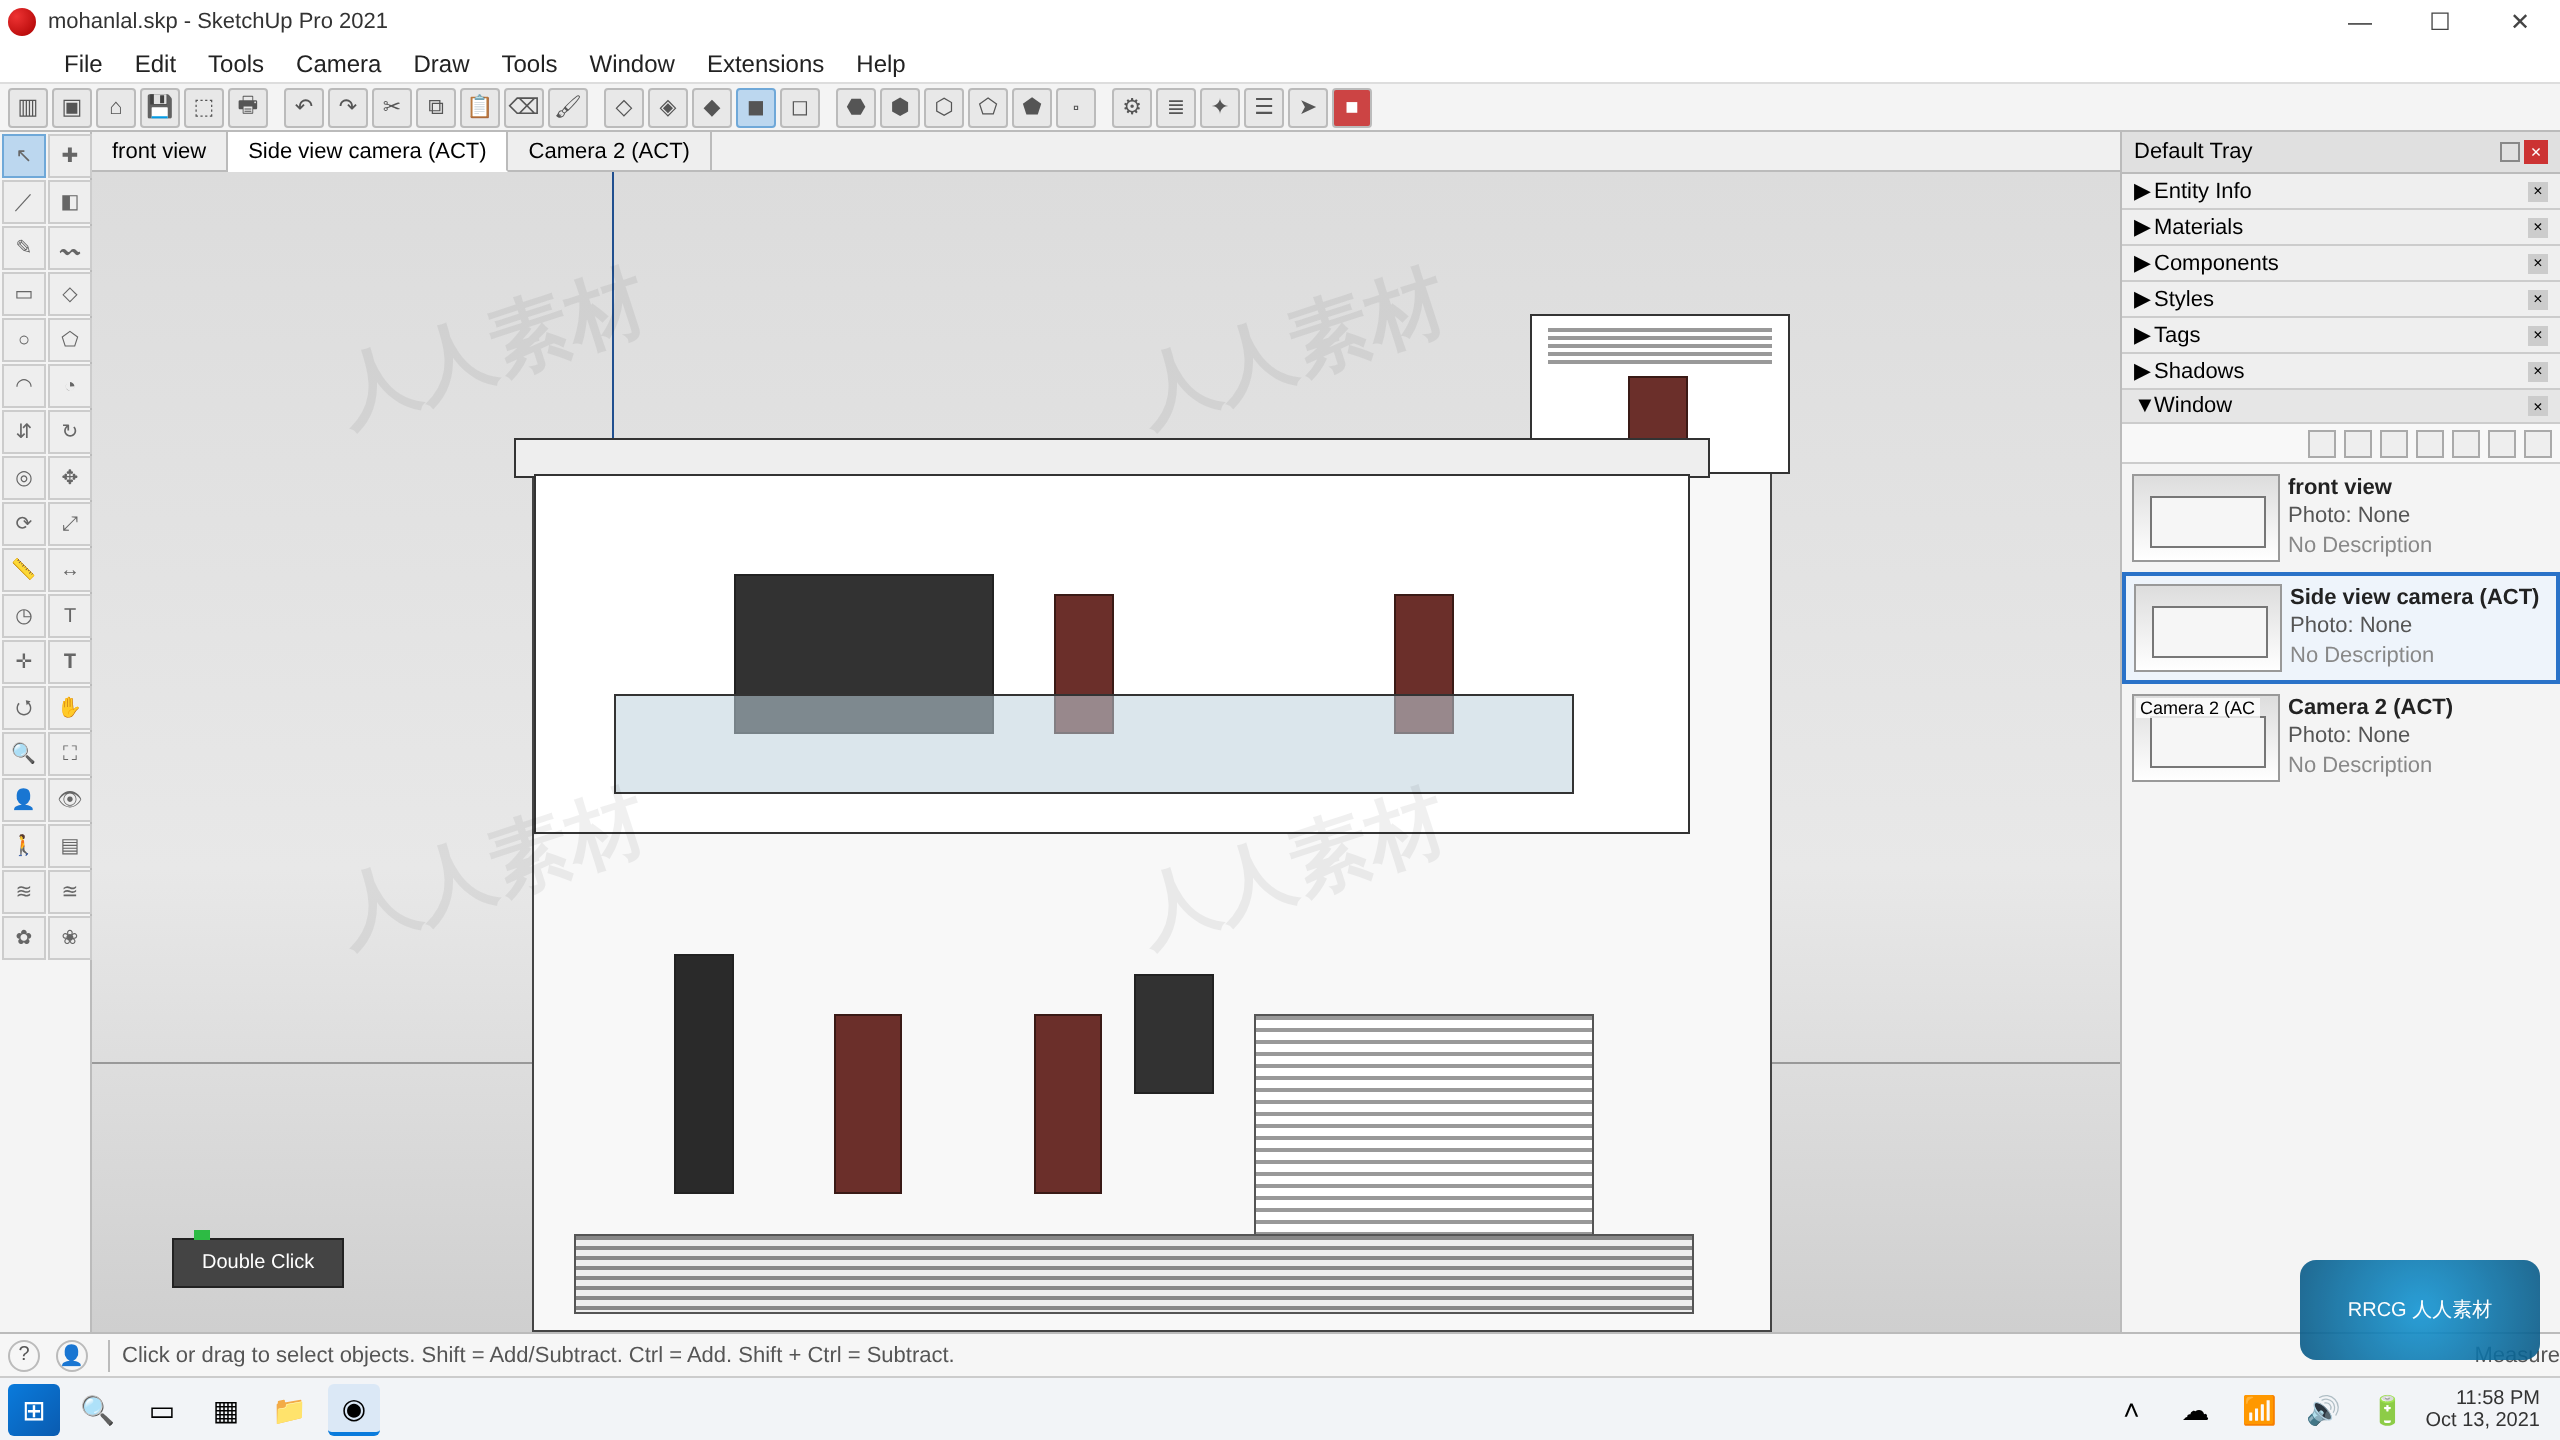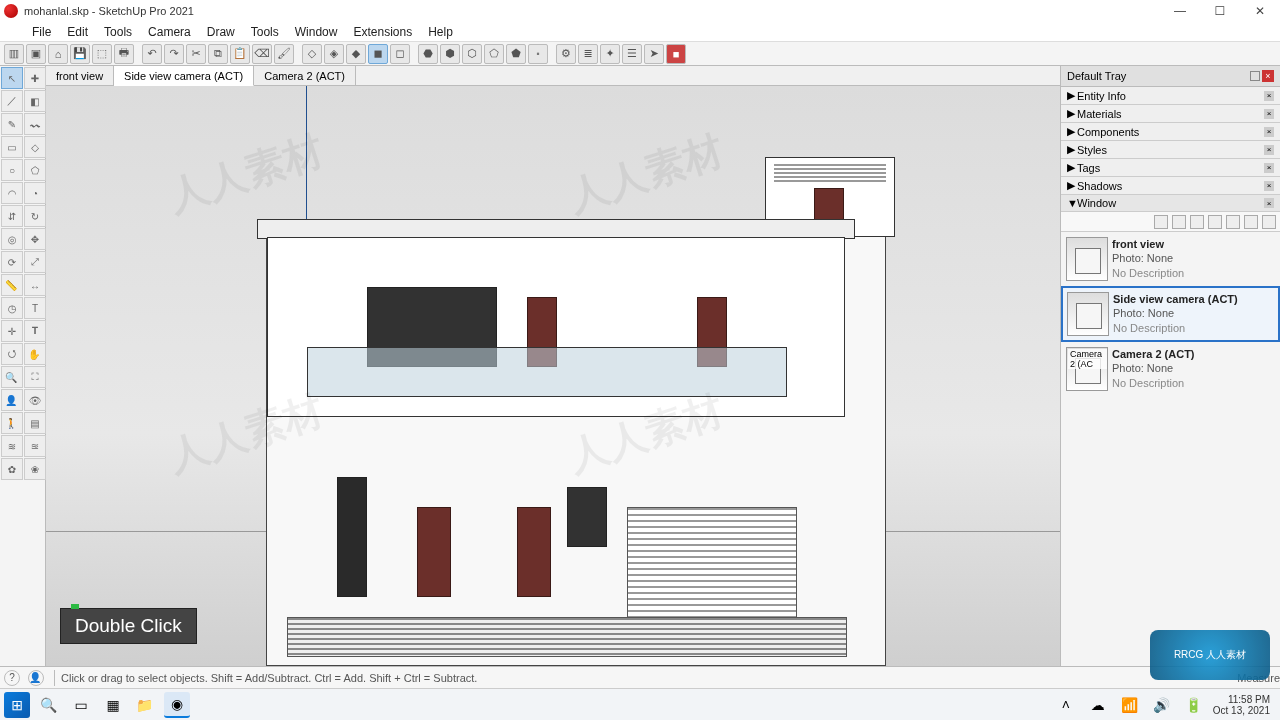--- a/index.html
+++ b/index.html
@@ -35,36 +35,36 @@
 .building .floor2 { position: absolute; left: 0; top: 0; right: 40px; height: 180px; background: #fff; border: 1px solid #333; }
 .building .roof-slab { position: absolute; left: -10px; top: -18px; right: 30px; height: 20px; background: #eee; border: 1px solid #333; }
 .building .balcony { position: absolute; left: 40px; top: 110px; width: 480px; height: 50px; background: rgba(190,210,220,.55); border: 1px solid #333; }
 .building .window { position: absolute; background: #323232; border: 1px solid #222; }
 .building .door { position: absolute; background: #6b2f2a; border: 1px solid #3a1a16; }
 .building .louvers { position: absolute; background: repeating-linear-gradient(#888 0 2px, #eee 2px 5px); border: 1px solid #555; }
 .building .stairblock { position: absolute; right: -10px; top: -80px; width: 130px; height: 80px; background: #fff; border: 1px solid #333; }
 .building .stairblock .lv { position: absolute; left: 8px; top: 6px; right: 8px; height: 18px; background: repeating-linear-gradient(#999 0 2px, #fff 2px 4px); }
 .building .stairblock .sd { position: absolute; left: 48px; top: 30px; width: 30px; height: 40px; background: #6b2f2a; border: 1px solid #3a1a16; }
 .building .slits { position: absolute; left: 360px; top: 270px; width: 170px; height: 120px; background: repeating-linear-gradient(#999 0 2px, #fff 2px 6px); border: 1px solid #555; }
-.dbl-click { position: absolute; left: 14px; bottom: 22px; background: #444; color: #fff; font-size: 19px; padding: 6px 14px; border: 1px solid #222; }
+.dbl-click { position: absolute; left: 40px; bottom: 22px; background: #444; color: #fff; font-size: 10px; padding: 6px 14px; border: 1px solid #222; }
 .dbl-click::before { content:""; position:absolute; left:10px; top:-5px; width:8px; height:5px; background:#2dbb44; }
 
 .right-panel { width: 220px; background: #f4f4f4; border-left: 1px solid #bbb; display: flex; flex-direction: column; font-size: 11px; }
 .tray-title { background: #e0e0e0; border-bottom: 1px solid #bbb; padding: 4px 6px; display: flex; align-items: center; }
 .tray-title .sq { margin-left: auto; width: 10px; height: 10px; border: 1px solid #888; margin-right: 2px; }
 .tray-title .cls { width: 12px; height: 12px; background: #c33; color: #fff; font-size: 9px; display: flex; align-items: center; justify-content: center; }
 .panel-row { background: #efefef; border-bottom: 1px solid #ccc; padding: 2px 6px; display: flex; align-items: center; }
 .panel-row .arrow { width: 10px; display: inline-block; }
 .panel-row .cls2 { margin-left: auto; width: 10px; height: 10px; background: #ccc; font-size: 8px; display:flex; align-items:center; justify-content:center; }
 .panel-row.expanded { background: #e6e6e6; }
 .scenes-toolbar { background: #f8f8f8; border-bottom: 1px solid #ccc; height: 20px; display:flex; align-items:center; justify-content:flex-end; gap:4px; padding:0 4px; }
 .scenes-toolbar .sb { width: 14px; height: 14px; border: 1px solid #aaa; background:#eee; }
 .scene-item { display: flex; padding: 4px; border: 1px solid transparent; gap: 4px; }
 .scene-item.active { border: 2px solid #2a72c8; background: #eef4fb; }
-.scene-item .thumb { width: 42px; height: 44px; background: linear-gradient(#ddd,#fff); border: 1px solid #999; position: relative; }
+.scene-item .thumb { width: 74px; height: 44px; background: linear-gradient(#ddd,#fff); border: 1px solid #999; position: relative; }
 .scene-item .thumb .mini { position:absolute; left:8px; top:10px; right:6px; bottom:6px; background:#f6f6f6; border:1px solid #777; }
 .scene-item .meta { flex:1; line-height: 1.3; }
 .scene-item .meta .name { font-weight: bold; color: #222; }
 .scene-item .meta .photo { color: #555; }
 .scene-item .meta .desc { color: #888; }
 .scene-item .tag-overlay { position:absolute; left:1px; top:1px; font-size:9px; background:rgba(255,255,255,.8); padding:0 2px; }
 
 .statusbar { height: 22px; border-top: 1px solid #bbb; background: #f6f6f6; display: flex; align-items: center; font-size: 11px; color: #555; }
 .statusbar .s-icon { width: 16px; height: 16px; margin: 0 4px; border: 1px solid #bbb; border-radius: 50%; display:flex;align-items:center;justify-content:center; font-size:10px; }
 .statusbar .sep2 { width:1px; height:16px; background:#bbb; margin:0 6px; }

